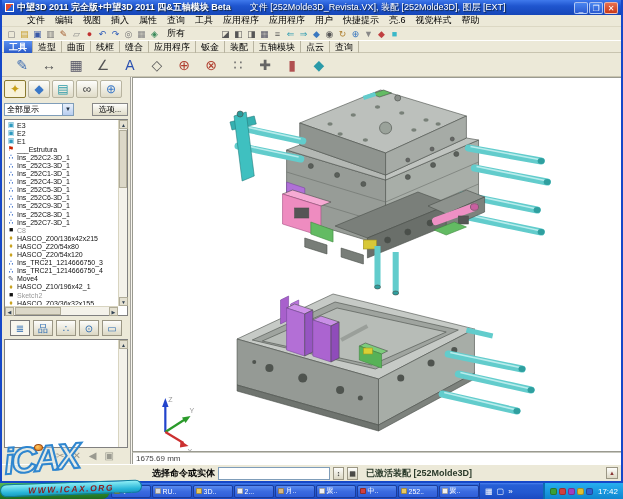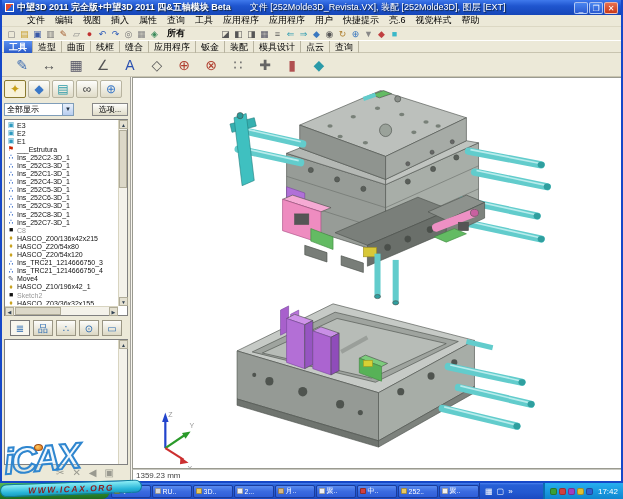--- a/index.html
+++ b/index.html
@@ -20,21 +20,21 @@
   .wbtn { width:14px; height:12px; font-size:8px; line-height:11px; text-align:center; color:#fff;
           background:linear-gradient(180deg,#4a86f0,#2a5ad0); border:1px solid rgba(255,255,255,.6); border-radius:2px; }
   .wbtn.close { background:linear-gradient(180deg,#e8704f,#c83818); }
 
   .menubar { height:12px; flex:none; display:flex; align-items:center; padding-left:20px; border-bottom:1px solid #dcd8c4; }
   .menu-item { font-size:9px; padding:0 5px; white-space:nowrap; }
 
   .toolbar1 { height:14px; flex:none; display:flex; align-items:center; padding-left:3px; border-bottom:1px solid #fff; }
   .icon-list { display:flex; align-items:center; }
   .tb-ic { width:13px; height:12px; font-size:9px; line-height:12px; text-align:center; flex:none; }
-  .all-label { font-size:9px; font-weight:bold; margin:0 6px; white-space:nowrap;text-align:center; }
+  .all-label { font-size:9px; font-weight:normal; margin:0 6px; white-space:nowrap;text-align:center; }
   .tb-gap { width:28px; flex:none; }
 
   .tabsrow { height:12px; flex:none; display:flex; align-items:center; padding-left:2px; border-bottom:1px solid #c8c4b0; }
   .tab { font-size:9px; height:12px; line-height:12px; padding:0 5px; border-right:1px solid #b8b4a0; white-space:nowrap; }
   .tab.active { background:linear-gradient(180deg,#5a90f0,#2a5ac8); color:#fff; font-weight:bold; }
 
   .toolbar2 { height:24px; flex:none; display:flex; align-items:center; gap:7px; padding-left:10px; border-bottom:1px solid #c8c4b0; }
   .pal-ic { width:20px; height:20px; font-size:14px; line-height:20px; text-align:center; flex:none; }
 
   
@@ -199,21 +199,21 @@
   <div class="tabsrow">
 
   <span class="tab active">工具</span>
       <span class="tab">造型</span>
       <span class="tab">曲面</span>
       <span class="tab">线框</span>
       <span class="tab">缝合</span>
       <span class="tab">应用程序</span>
       <span class="tab">钣金</span>
       <span class="tab">装配</span>
-      <span class="tab">模具设计</span>
+      <span class="tab">五轴模块</span>
       <span class="tab">点云</span>
       <span class="tab">查询</span>
     </div>
 
   <div class="toolbar2">
 
   <span class="pal-ic" style="color:#3a6ab0">✎</span>
       <span class="pal-ic" style="color:#555">↔</span>
       <span class="pal-ic" style="color:#556">▦</span>
       <span class="pal-ic" style="color:#555">∠</span>
@@ -555,25 +555,33 @@
             <polygon points="25,6 16.5,7.5 20,13" fill="#2a9a2a"></polygon>
             <line x1="0" y1="22" x2="18" y2="33" stroke="#cc3030" stroke-width="2.2"></line>
             <polygon points="23,36 15,30.5 14.5,37.5" fill="#cc3030"></polygon>
             <text x="3" y="-8" fill="#999">Z</text>
             <text x="24" y="3" fill="#999">Y</text>
             <text x="22" y="44" fill="#999">X</text>
           </g>
         </svg>
       </div>
       <div class="scale-strip">
-        <span>1359.23 mm</span>
+        <span>1675.69 mm</span>
       </div>
     </div>
   </div>
 
+  <div class="command-bar">
+    <span class="prompt">选择命令或实体</span>
+    <input class="cmd-input" value="" style="">
+    <span class="cmd-mini">↕</span>
+    <span class="cmd-mini">▦</span>
+    <span class="status">已激活装配 [252Molde3D]</span>
+    <span class="cmd-scroll">▲</span>
+  </div>
 
 </div>
 
 <div class="taskbar">
   <div class="start-frag"></div>
   <span class="icon-list">
 
       <span class="task-btn">
         <span class="task-ic" style="background:#e8a020"></span>
         <span>李..</span>

